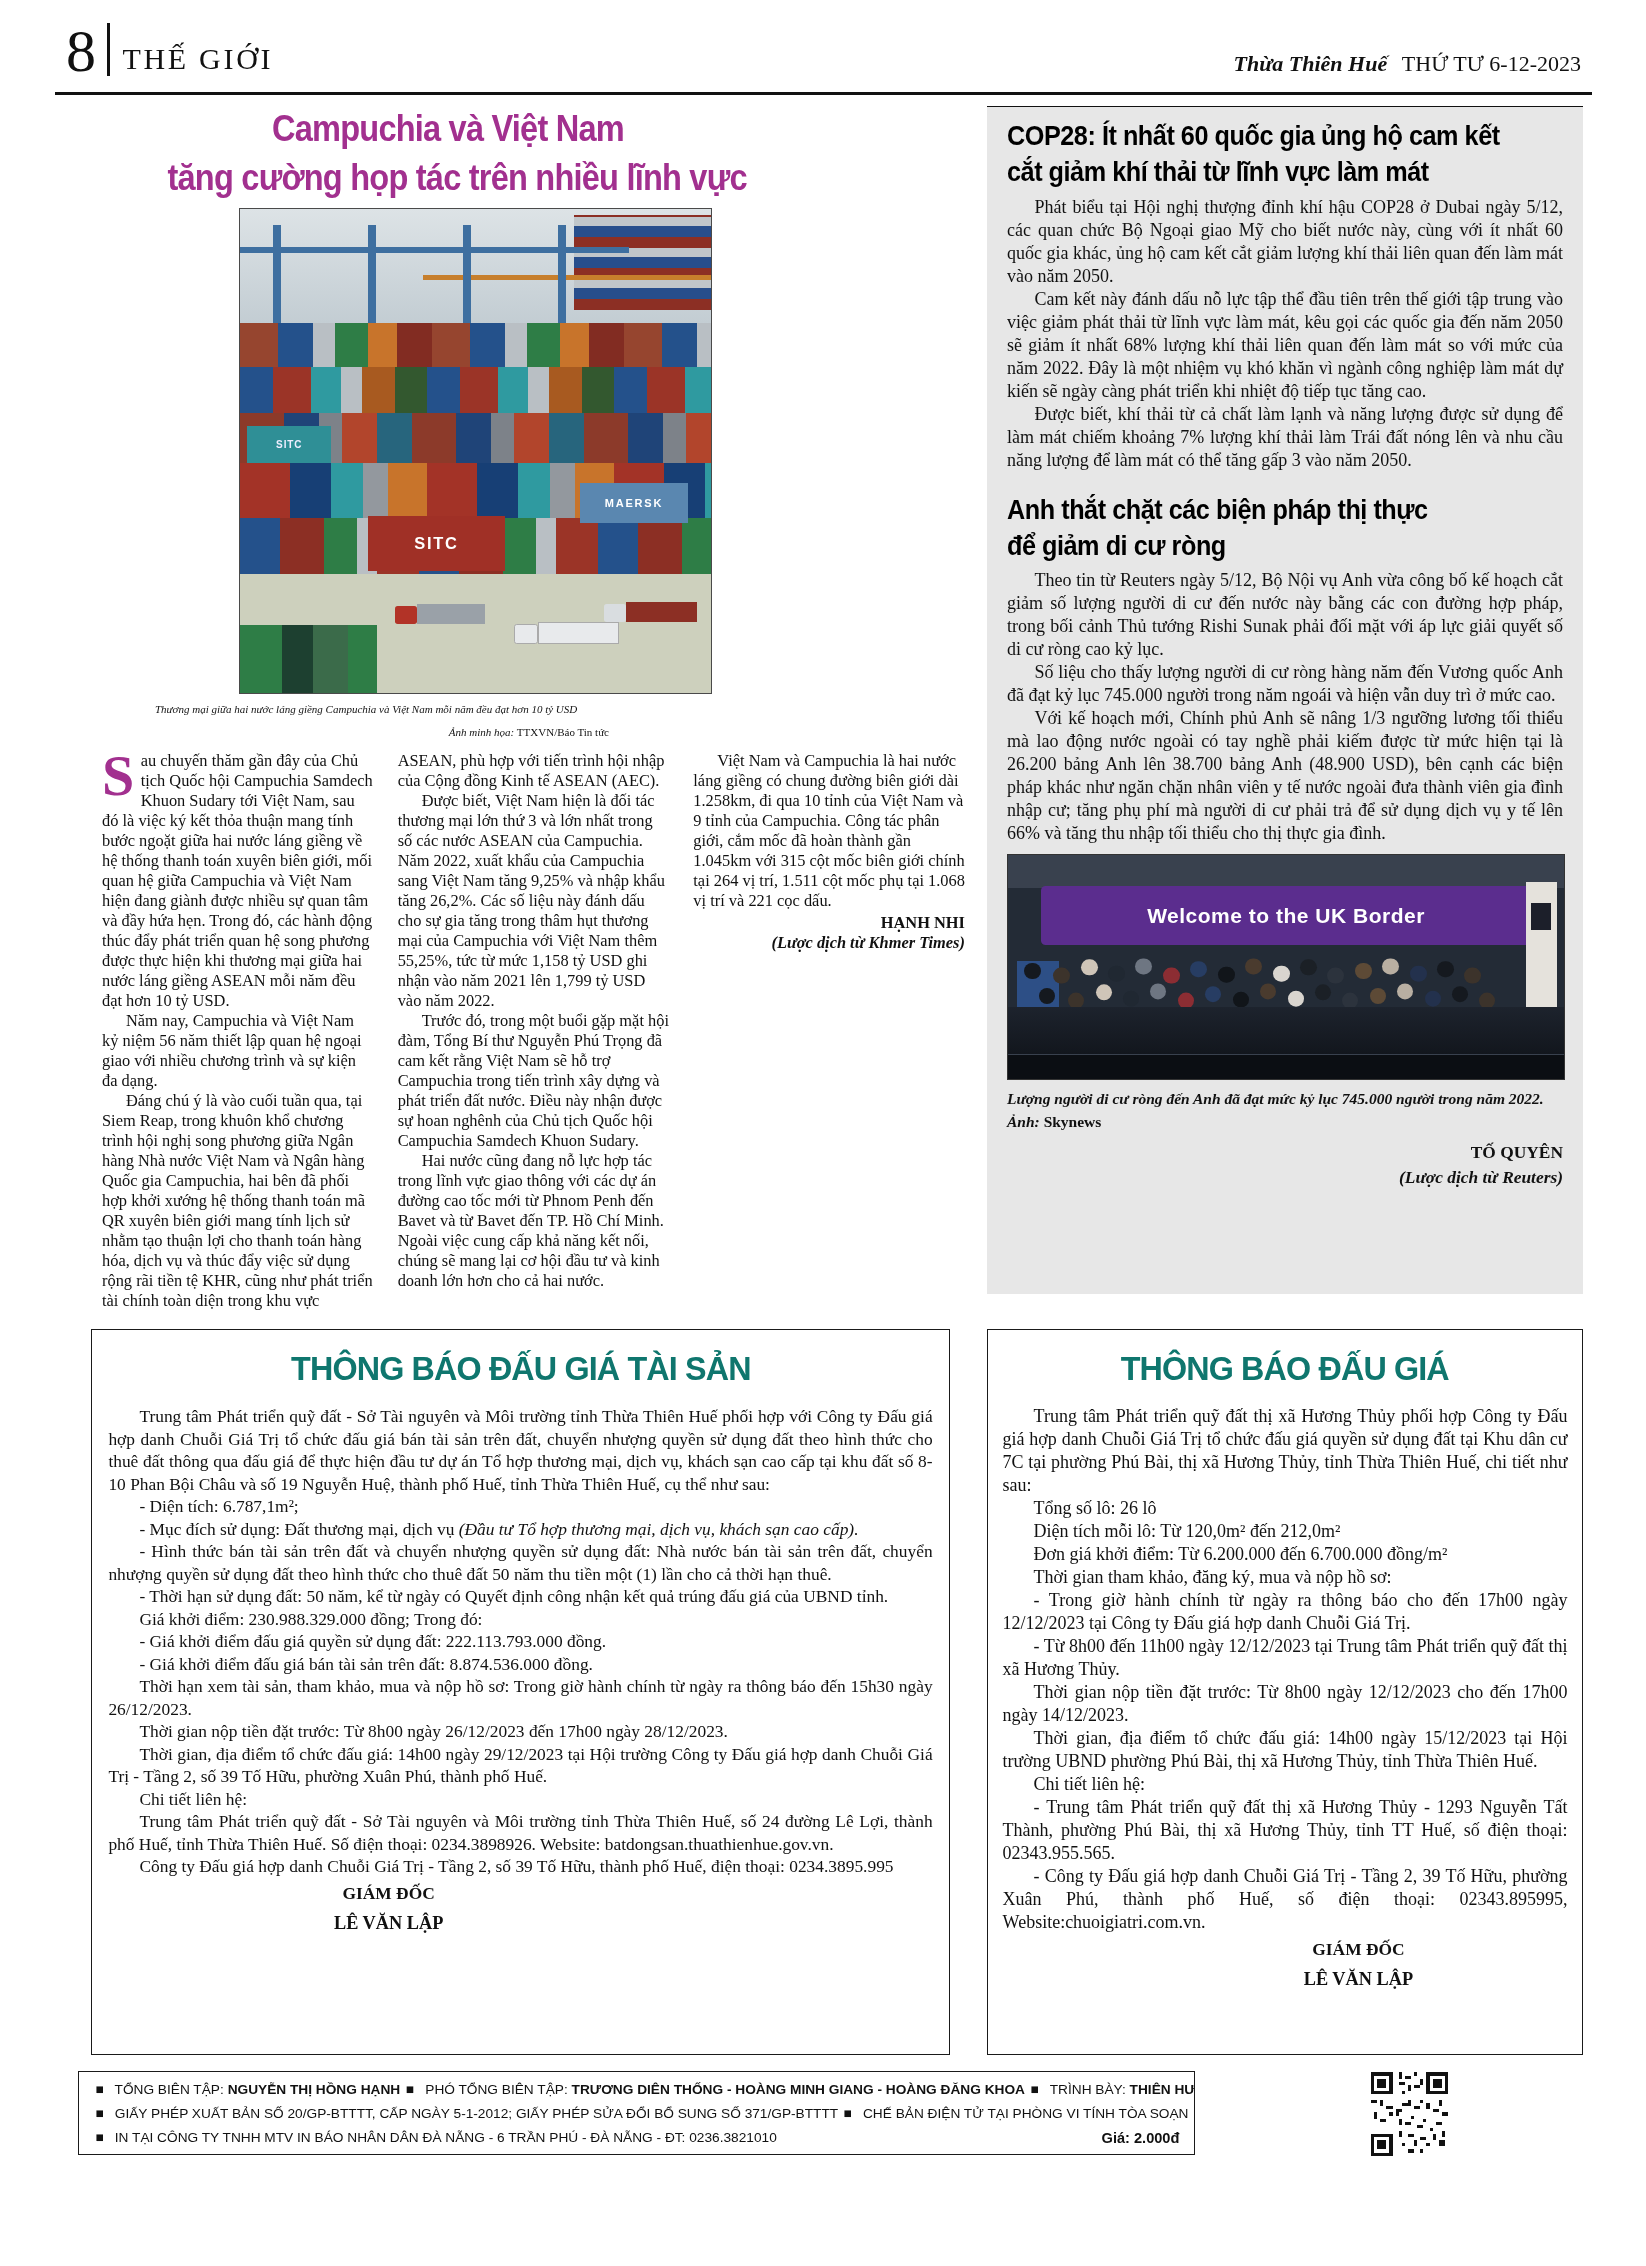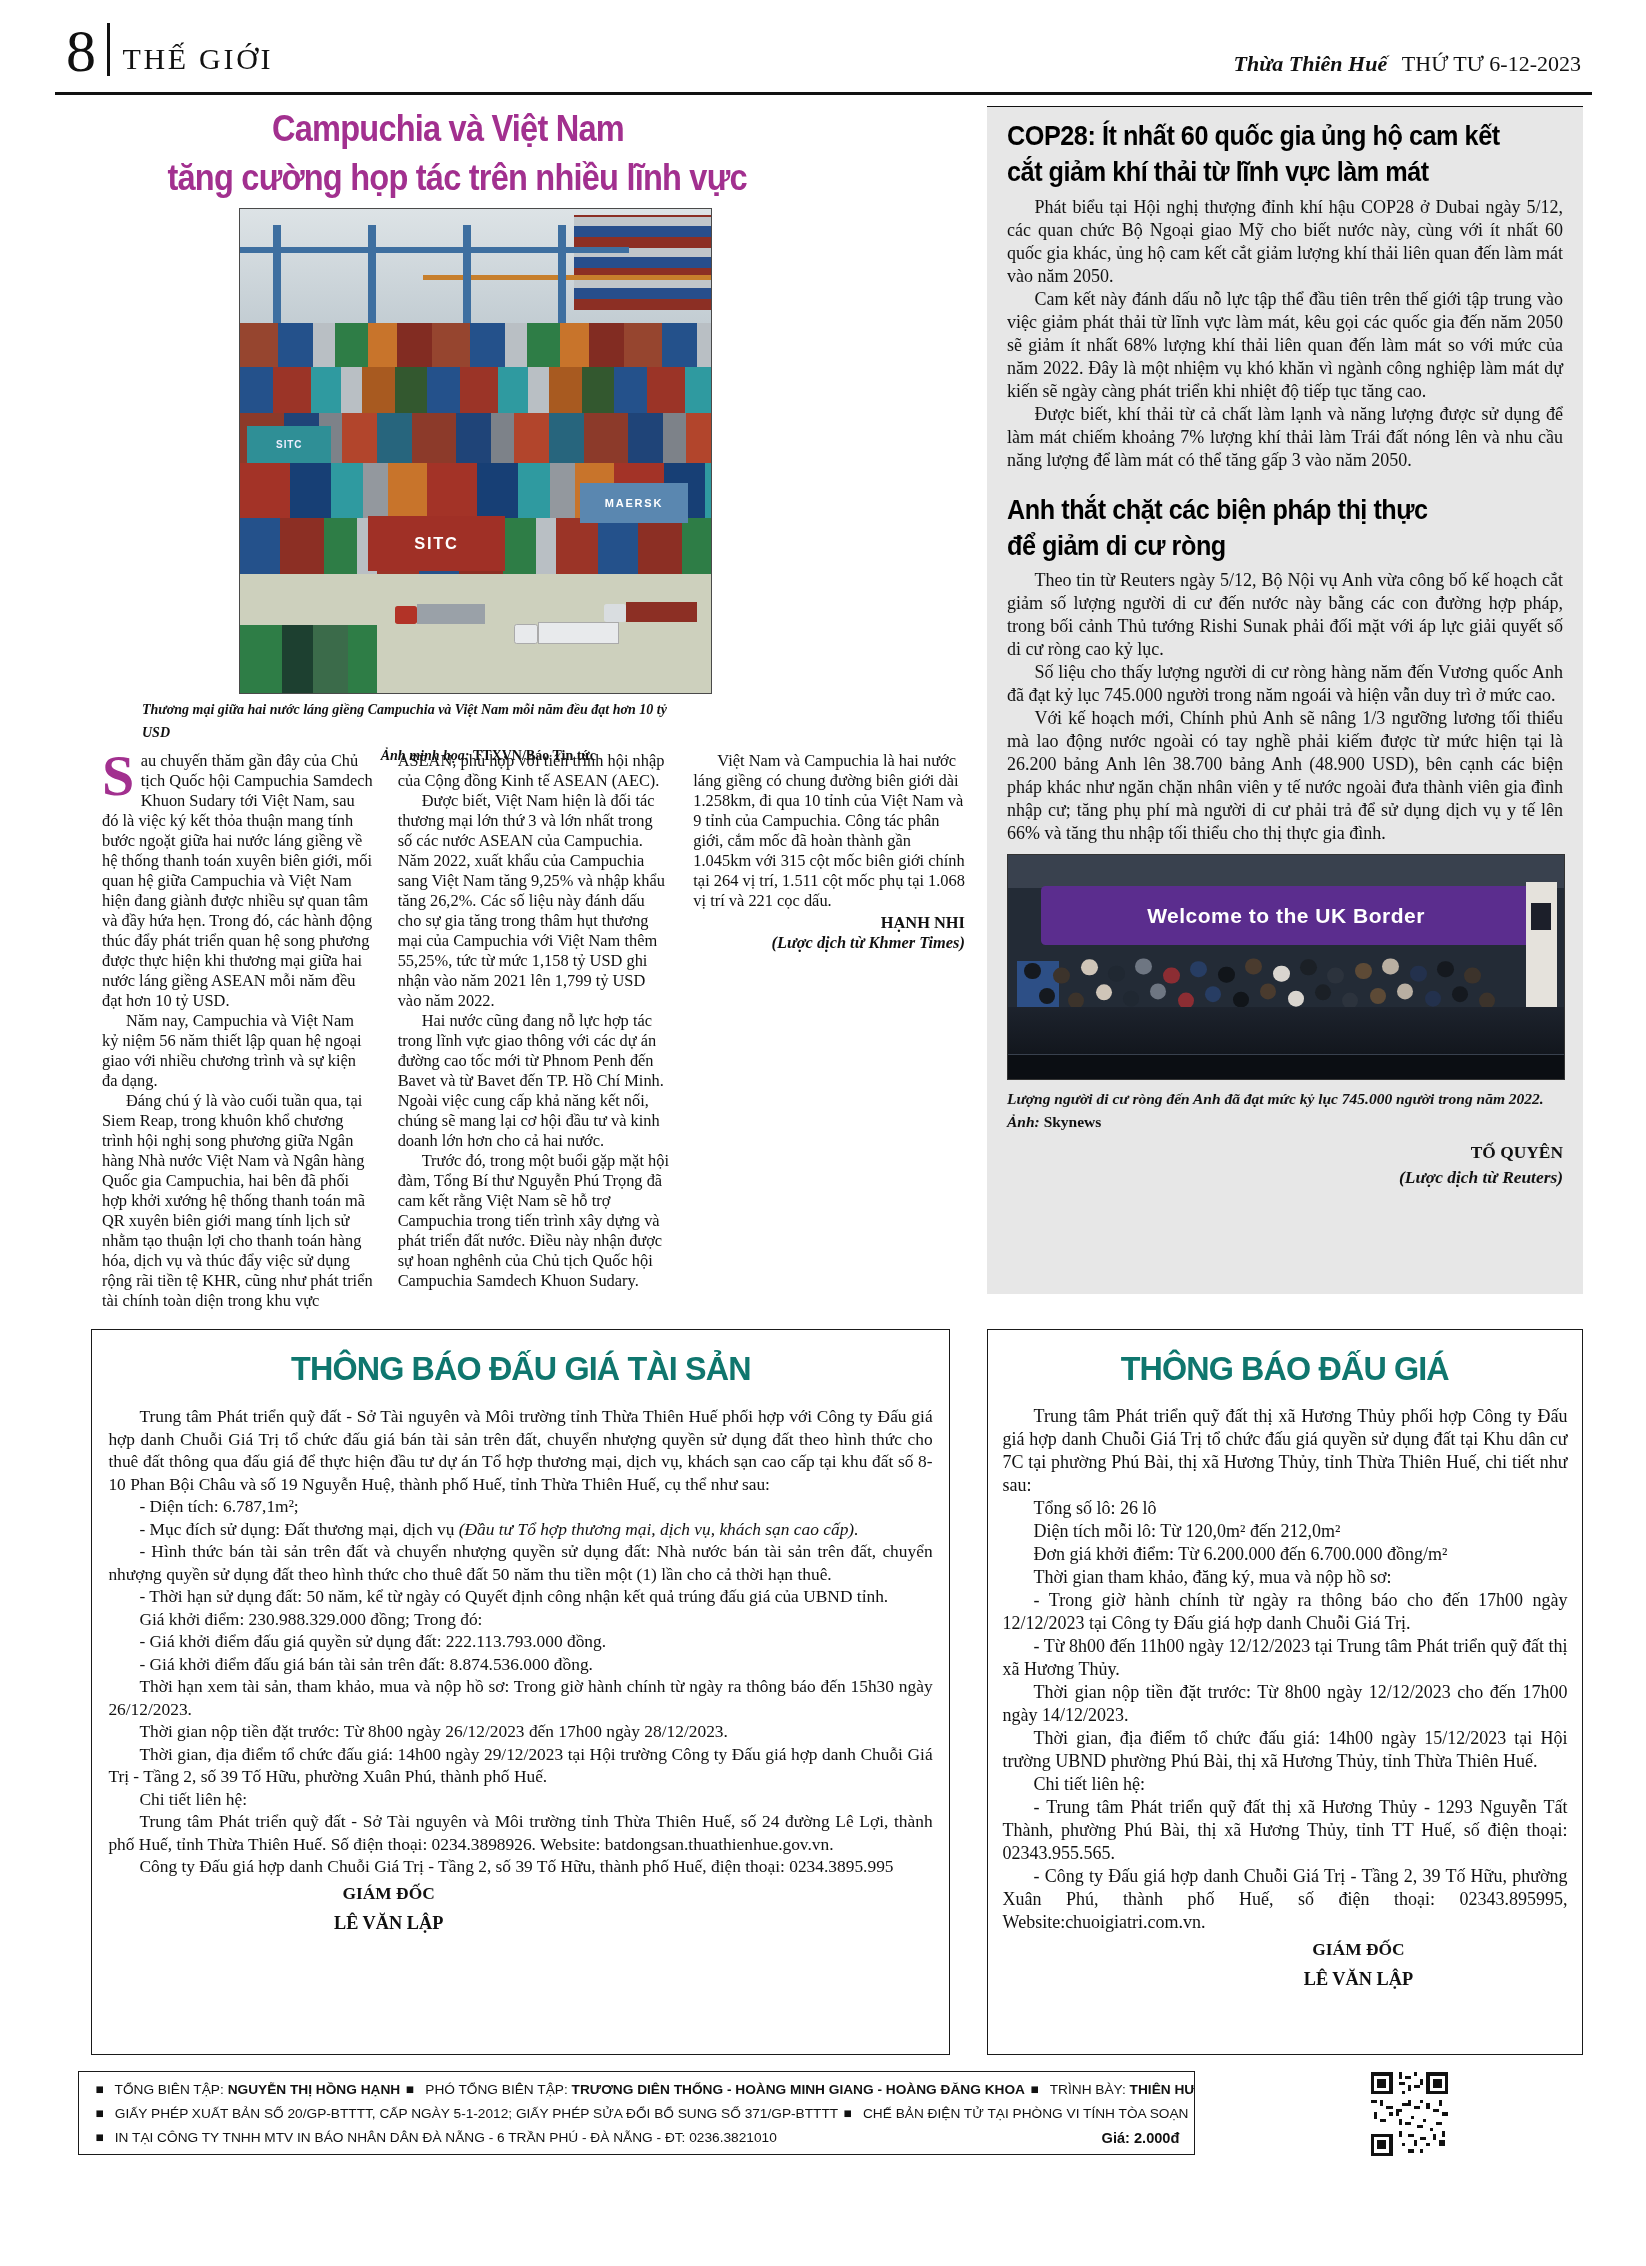--- a/index.html
+++ b/index.html
@@ -40,21 +40,21 @@
   .cab{width:22px;height:18.3px;border-radius:2.7px;}
   .box{height:20px;}
   .c-sitc-red{left:128px;top:307px;width:137px;height:55px;background:#a03026;color:#fff;display:flex;align-items:center;justify-content:center;
       font-family:"Liberation Sans",sans-serif;font-weight:bold;font-size:16.4px;letter-spacing:1.8px;}
   .c-maersk{left:340px;top:274px;width:108px;height:40px;background:#5a87b0;color:#fff;display:flex;align-items:center;justify-content:center;
       font-family:"Liberation Sans",sans-serif;font-weight:bold;font-size:11px;letter-spacing:1.8px;}
   .c-sitc-teal{left:7.3px;top:217px;width:84px;height:37px;background:#2f8f96;color:#eef;display:flex;align-items:center;justify-content:center;
       font-family:"Liberation Sans",sans-serif;font-weight:bold;font-size:10px;letter-spacing:0.9px;}
 
   
-  #port-caption{left:142px;top:698px;width:556px;font-size:14px;line-height:23px;font-weight:bold;font-style:italic;}
+  #port-caption{left:155px;top:698px;width:556px;font-size:11px;line-height:23px;font-weight:normal;font-style:italic;}
   #port-credit{text-align:right;padding-right:102px;}
   #port-credit .roman{font-style:normal;}
   #main-body{left:102px;top:751px;width:863px;height:570px;column-count:3;column-gap:24px;column-fill:auto;
      font-size:16.4px;line-height:20px;overflow:hidden;}
   #main-body p{margin:0;text-indent:24px;}
   #main-body p.first{text-indent:0;}
   .dropcap{float:left;font-size:58px;line-height:44px;color:#a2308f;font-weight:bold;margin:2.7px 6.4px 0 0;}
   .m-byline{text-align:right;font-weight:bold;font-size:16.4px;margin-top:1.8px;}
   .m-byline .src{font-style:italic;}
 
@@ -181,22 +181,22 @@
       <span>Ảnh minh họa:</span>
       <span class="roman">TTXVN/Báo Tin tức</span>
     </div>
   </div>
 
   <div class="abs" id="main-body">
     <p class="first"><span class="dropcap">S</span><span>au chuyến thăm gần đây của Chủ tịch Quốc hội Campuchia Samdech Khuon Sudary tới Việt Nam, sau đó là việc ký kết thỏa thuận mang tính bước ngoặt giữa hai nước láng giềng về hệ thống thanh toán xuyên biên giới, mối quan hệ giữa Campuchia và Việt Nam hiện đang giành được nhiều sự quan tâm và đầy hứa hẹn. Trong đó, các hành động thúc đẩy phát triển quan hệ song phương được thực hiện khi thương mại giữa hai nước láng giềng ASEAN mỗi năm đều đạt hơn 10 tỷ USD.</span></p>
     <p>Năm nay, Campuchia và Việt Nam kỷ niệm 56 năm thiết lập quan hệ ngoại giao với nhiều chương trình và sự kiện đa dạng.</p>
     <p>Đáng chú ý là vào cuối tuần qua, tại Siem Reap, trong khuôn khổ chương trình hội nghị song phương giữa Ngân hàng Nhà nước Việt Nam và Ngân hàng Quốc gia Campuchia, hai bên đã phối hợp khởi xướng hệ thống thanh toán mã QR xuyên biên giới mang tính lịch sử nhằm tạo thuận lợi cho thanh toán hàng hóa, dịch vụ và thúc đẩy việc sử dụng rộng rãi tiền tệ KHR, cũng như phát triển tài chính toàn diện trong khu vực ASEAN, phù hợp với tiến trình hội nhập của Cộng đồng Kinh tế ASEAN (AEC).</p>
     <p>Được biết, Việt Nam hiện là đối tác thương mại lớn thứ 3 và lớn nhất trong số các nước ASEAN của Campuchia. Năm 2022, xuất khẩu của Campuchia sang Việt Nam tăng 9,25% và nhập khẩu tăng 26,2%. Các số liệu này đánh dấu cho sự gia tăng trong thâm hụt thương mại của Campuchia với Việt Nam thêm 55,25%, tức từ mức 1,158 tỷ USD ghi nhận vào năm 2021 lên 1,799 tỷ USD vào năm 2022.</p>
+    <p>Trước đó, trong một buổi gặp mặt hội đàm, Tổng Bí thư Nguyễn Phú Trọng đã cam kết rằng Việt Nam sẽ hỗ trợ Campuchia trong tiến trình xây dựng và phát triển đất nước. Điều này nhận được sự hoan nghênh của Chủ tịch Quốc hội Campuchia Samdech Khuon Sudary.</p>
     <p>Hai nước cũng đang nỗ lực hợp tác trong lĩnh vực giao thông với các dự án đường cao tốc mới từ Phnom Penh đến Bavet và từ Bavet đến TP. Hồ Chí Minh. Ngoài việc cung cấp khả năng kết nối, chúng sẽ mang lại cơ hội đầu tư và kinh doanh lớn hơn cho cả hai nước.</p>
-    <p>Trước đó, trong một buổi gặp mặt hội đàm, Tổng Bí thư Nguyễn Phú Trọng đã cam kết rằng Việt Nam sẽ hỗ trợ Campuchia trong tiến trình xây dựng và phát triển đất nước. Điều này nhận được sự hoan nghênh của Chủ tịch Quốc hội Campuchia Samdech Khuon Sudary.</p>
     <p>Việt Nam và Campuchia là hai nước láng giềng có chung đường biên giới dài 1.258km, đi qua 10 tỉnh của Việt Nam và 9 tỉnh của Campuchia. Công tác phân giới, cắm mốc đã hoàn thành gần 1.045km với 315 cột mốc biên giới chính tại 264 vị trí, 1.511 cột mốc phụ tại 1.068 vị trí và 221 cọc dấu.</p>
     <div class="m-byline">
       <div>HẠNH NHI</div>
       <div class="src">(Lược dịch từ Khmer Times)</div>
     </div>
   </div>
 
   <div class="abs" id="news-box">
     <div class="news-title">
       <div><span class="cxl">COP28: Ít nhất 60 quốc gia ủng hộ cam kết</span></div>

